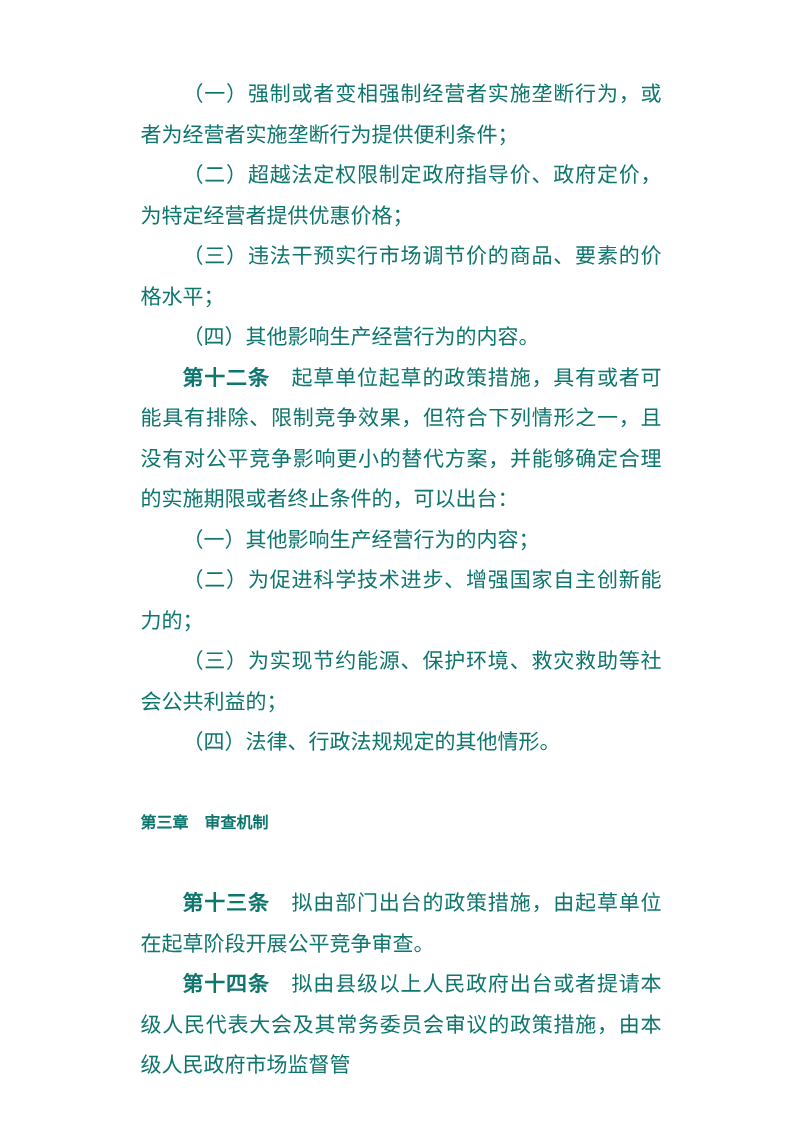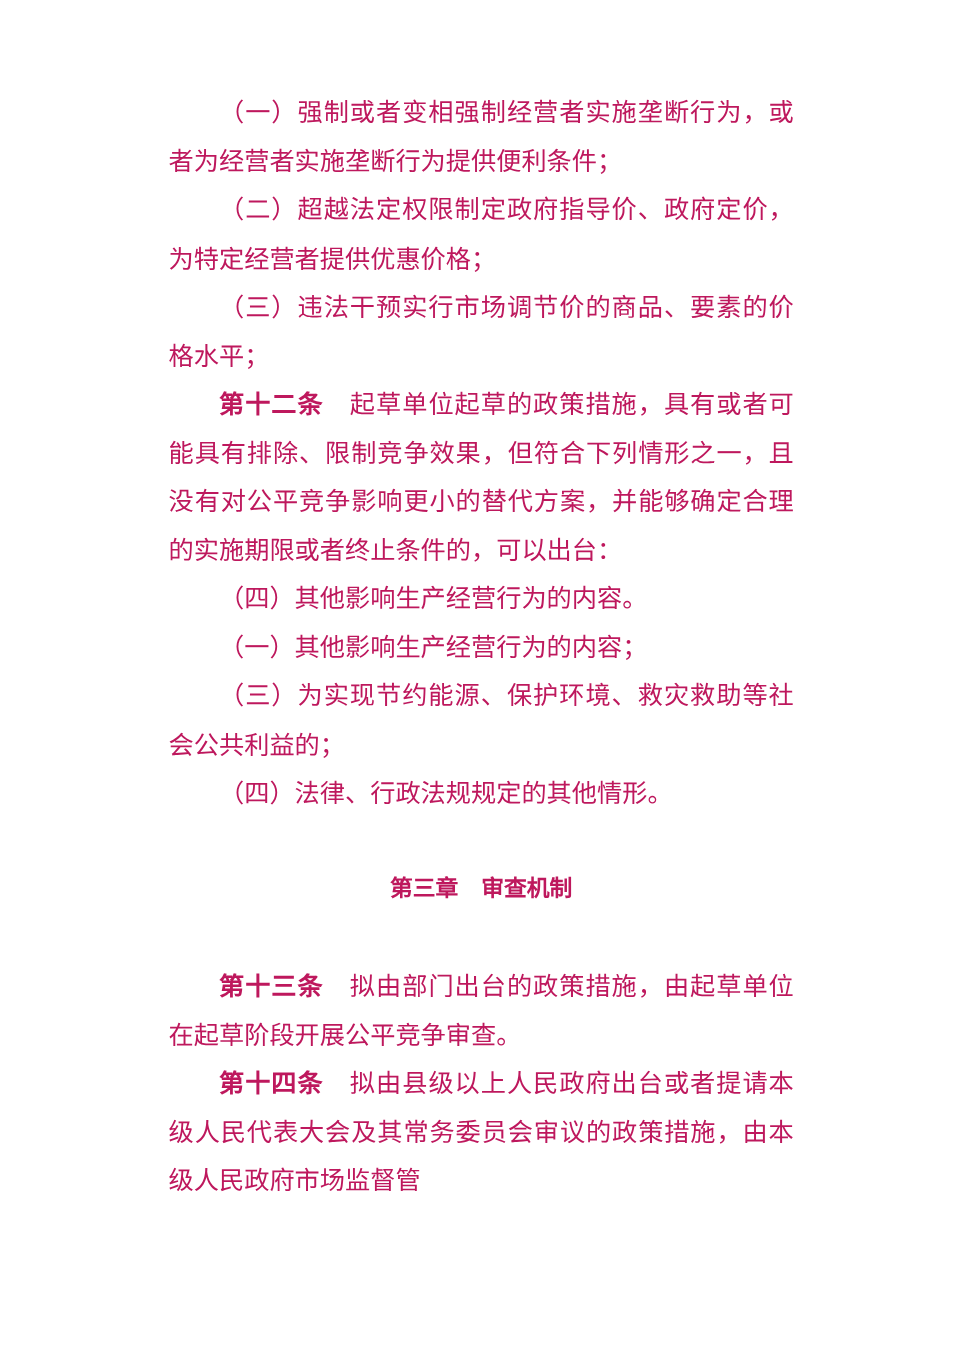--- a/index.html
+++ b/index.html
@@ -9,62 +9,63 @@
   }
   .page {
     position: relative;
     width: 731px;
     height: 1131px;
     margin: 0 auto;
     background: #ffffff;
     box-sizing: border-box;
     padding: 74px 104px 0 106px;
     font-family: "Liberation Serif", "DejaVu Serif", serif;
-    color: #be185d;
+    color: #0f766e;
     overflow: hidden;
   }
   .para {
     margin: 0;
     font-size: 21px;
     line-height: 40.5px;
     text-align: justify;
     text-indent: 2em;
     letter-spacing: 0;
     font-weight: 400;
     word-break: break-all;
   }
   .para .article-no {
     font-weight: 700;
   }
   .chapter {
     margin: 40px 0;
-    font-size: 19px;
+    font-size: 16px;
     line-height: 40.5px;
     font-weight: 700;
-    text-align: center;
+    text-align: left;
     text-indent: 0;
   }
 </style>
 </head>
 <body>
 
 <div class="page">
 
   <p class="para">（一）强制或者变相强制经营者实施垄断行为，或者为经营者实施垄断行为提供便利条件；</p>
 
   <p class="para">（二）超越法定权限制定政府指导价、政府定价，为特定经营者提供优惠价格；</p>
 
   <p class="para">（三）违法干预实行市场调节价的商品、要素的价格水平；</p>
 
+  <p class="para">（四）其他影响生产经营行为的内容。</p>
+
   <p class="para"><span class="article-no">第十二条</span><span>　起草单位起草的政策措施，具有或者可能具有排除、限制竞争效果，但符合下列情形之一，且没有对公平竞争影响更小的替代方案，并能够确定合理的实施期限或者终止条件的，可以出台：</span></p>
-
-  <p class="para">（四）其他影响生产经营行为的内容。</p>
 
   <p class="para">（一）其他影响生产经营行为的内容；</p>
 
+  <p class="para">（二）为促进科学技术进步、增强国家自主创新能力的；</p>
 
   <p class="para">（三）为实现节约能源、保护环境、救灾救助等社会公共利益的；</p>
 
   <p class="para">（四）法律、行政法规规定的其他情形。</p>
 
   <p class="chapter">第三章　审查机制</p>
 
   <p class="para"><span class="article-no">第十三条</span><span>　拟由部门出台的政策措施，由起草单位在起草阶段开展公平竞争审查。</span></p>
 
 

